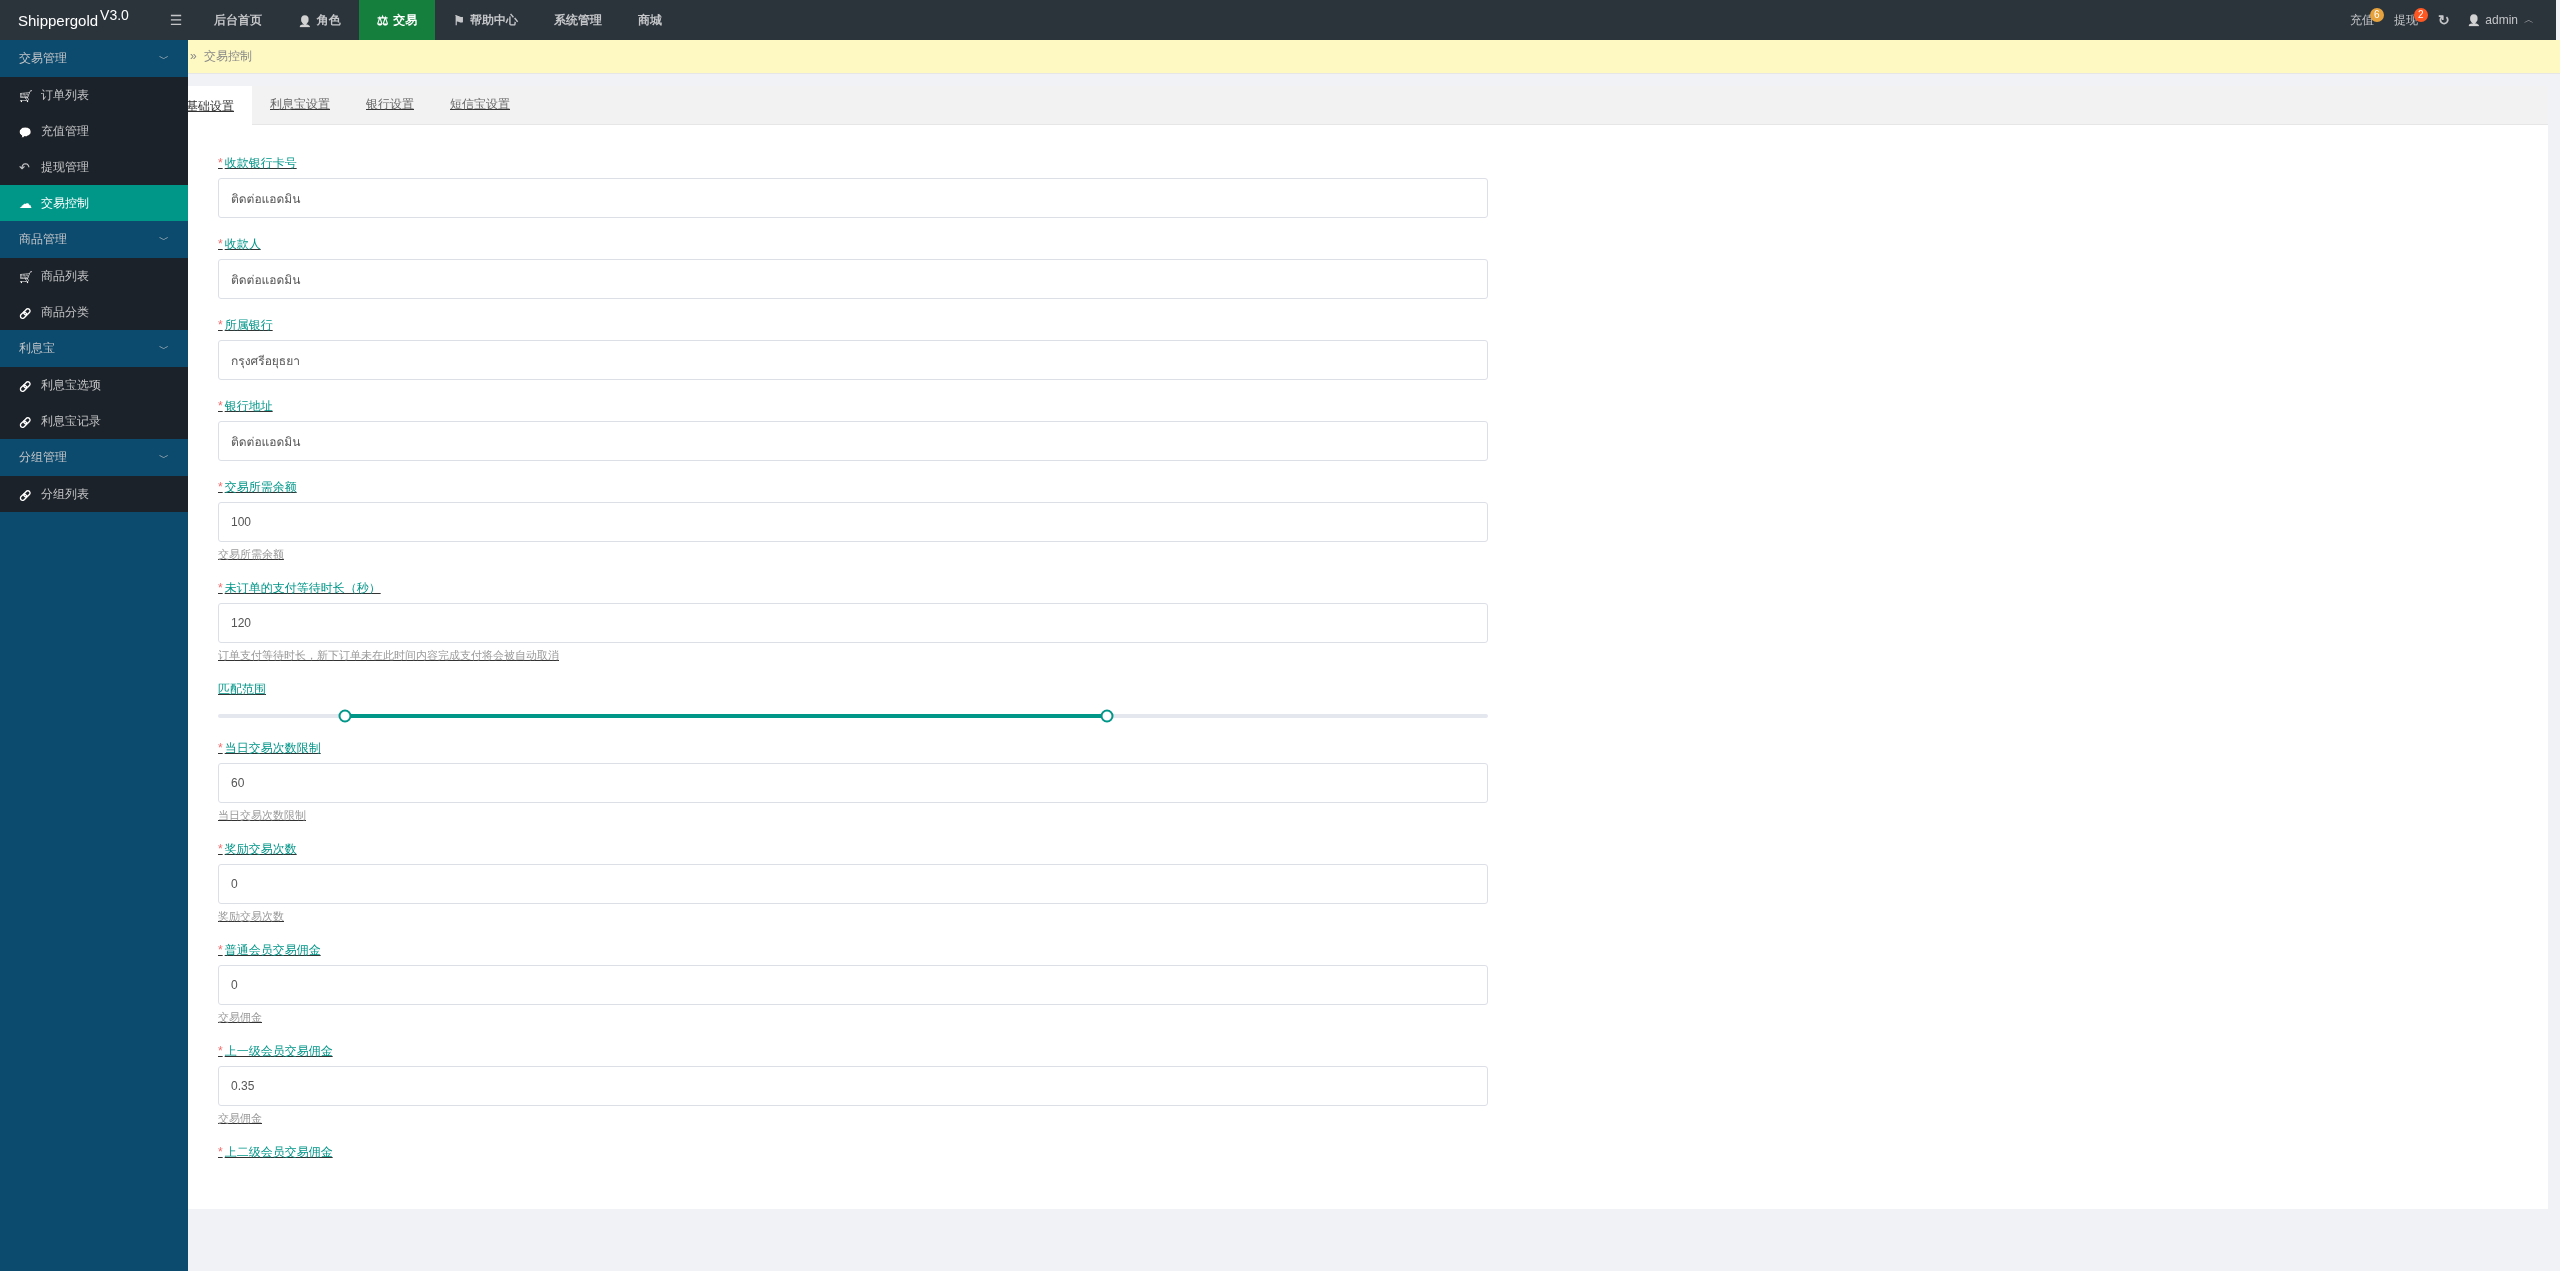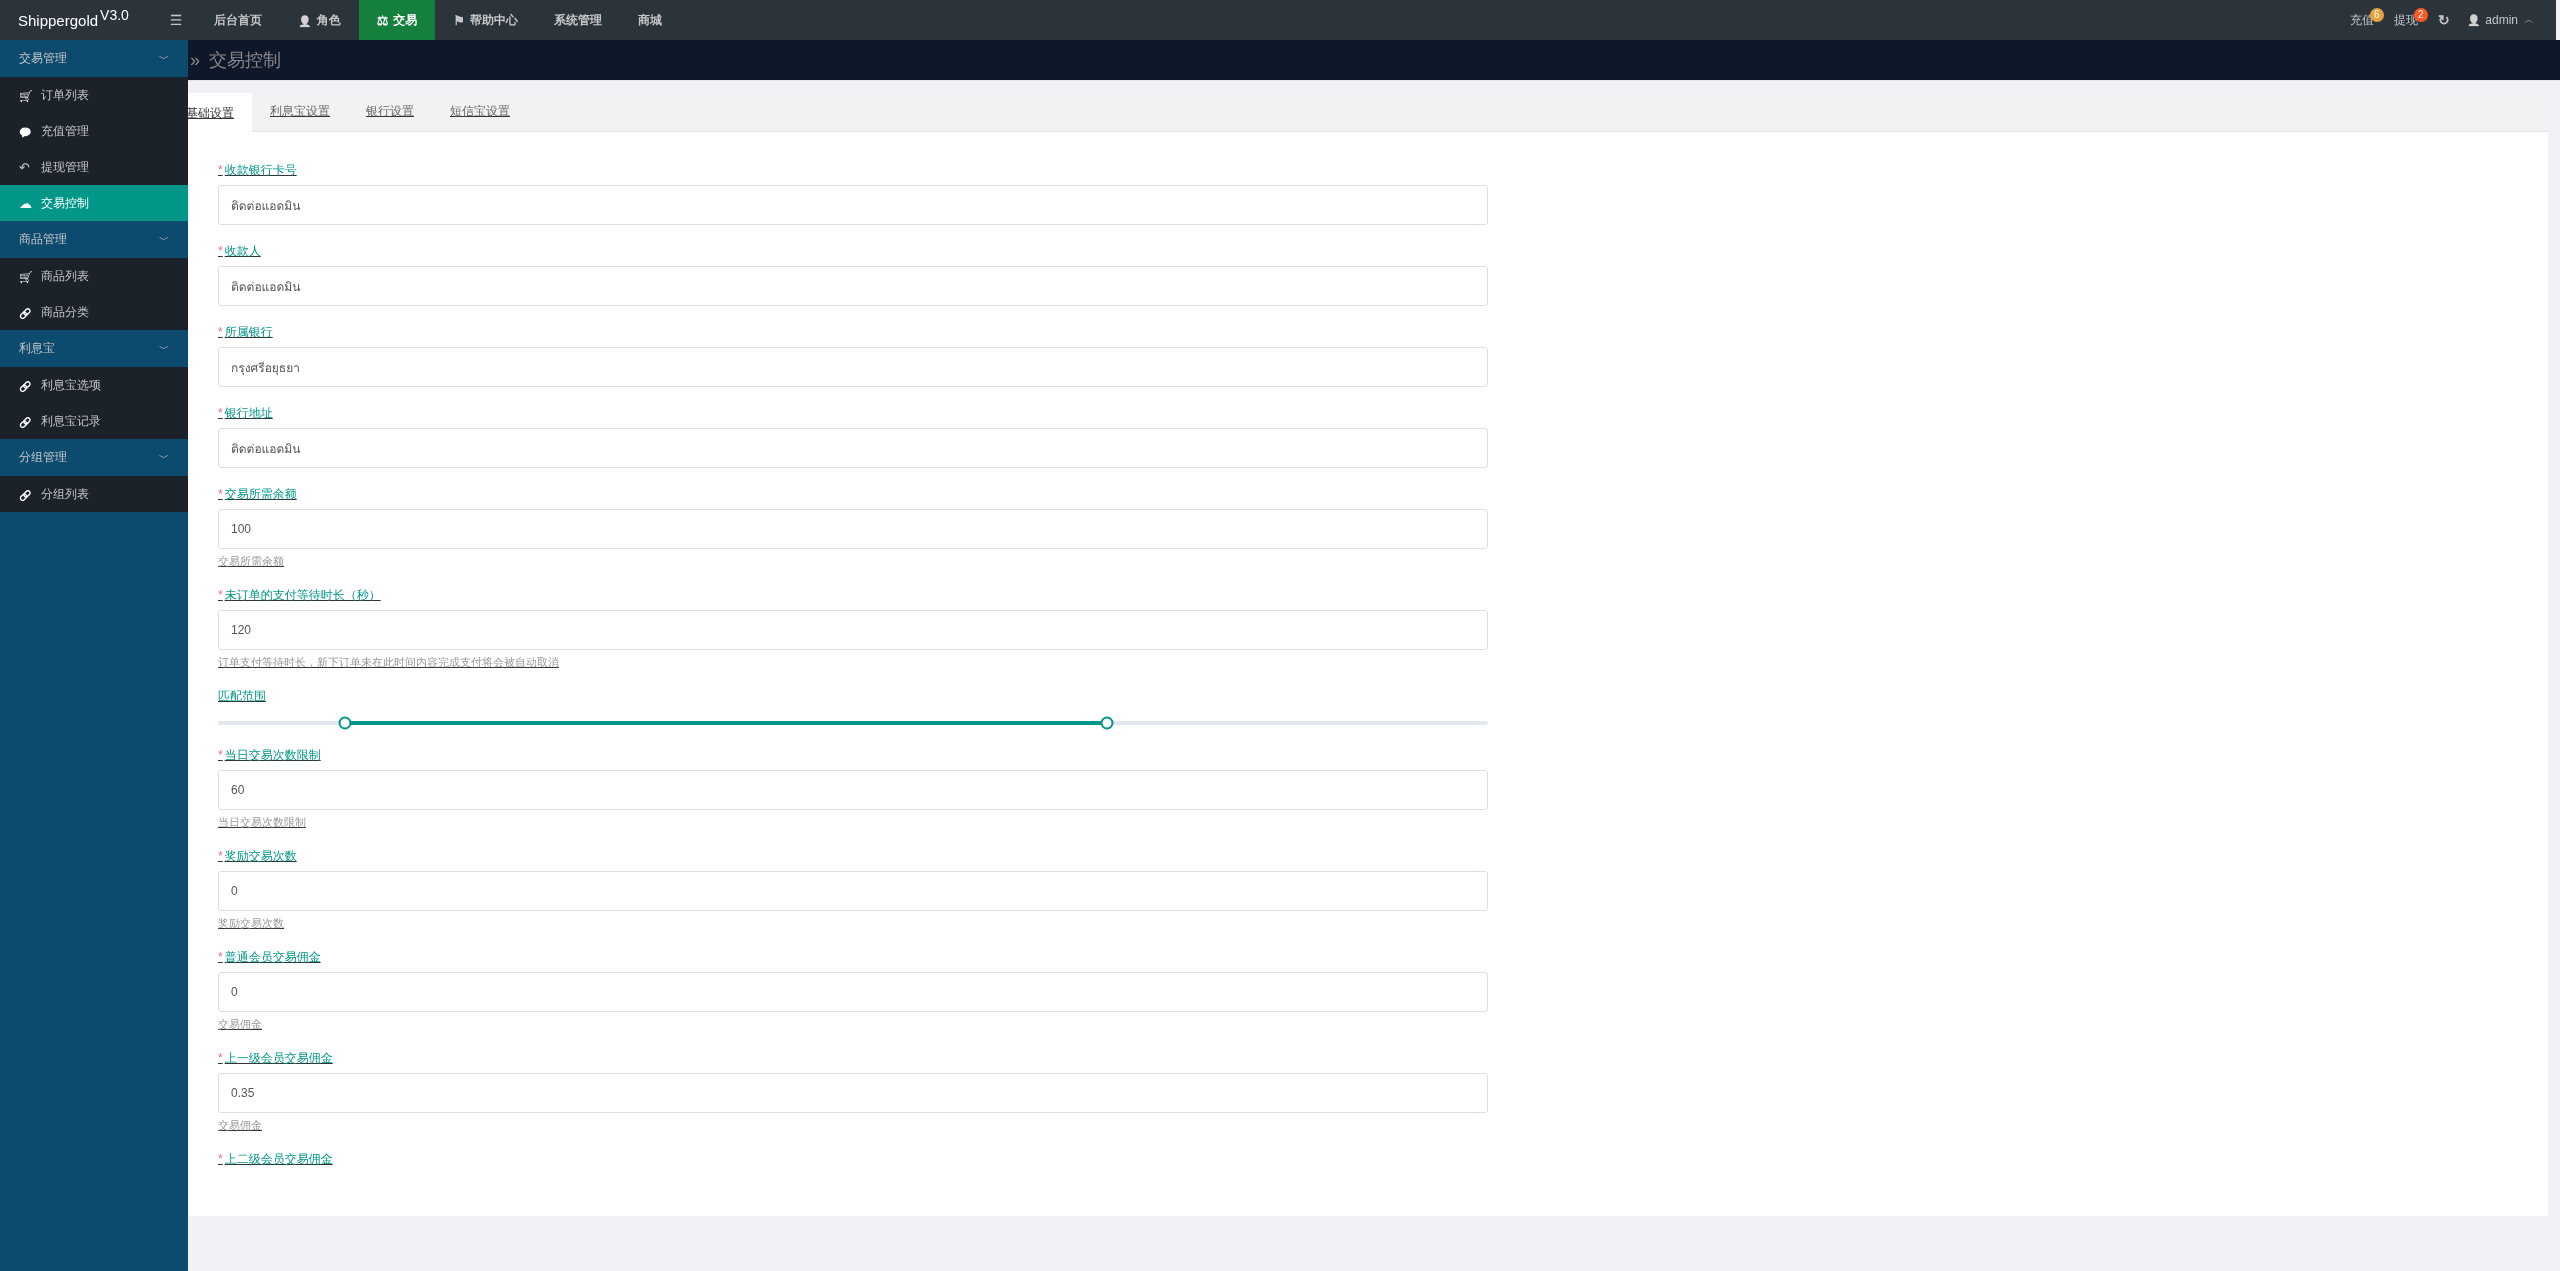--- a/index.html
+++ b/index.html
@@ -26,21 +26,21 @@
     
     .sidebar { position: fixed; top: 40px; left: 0; bottom: 0; width: 188px; background: #0c4a6e; color: #c4c6c8; overflow-y: auto; }
     .side-group { padding: 0 19px; height: 37px; display: flex; align-items: center; cursor: pointer; justify-content: space-between; font-size: 12px; }
     .side-item { padding: 0 19px; height: 36px; display: flex; align-items: center; cursor: pointer; font-size: 12px; background: #1c2229; }
     .side-item .ico { margin-right: 8px; font-size: 13px; width: 14px; display: inline-block; }
     .side-item.active { background: #009688; color: #fff; }
     .chev-ico { font-size: 10px; }
     
     
     .main { margin-left: 156px; margin-top: 40px; }
-    .breadcrumb { background: #0f172a; padding: 8px 34px; font-size: 18px; color: #888; border-bottom: 1px solid #e6e6e6; }
+    .breadcrumb { background: #fef9c3; padding: 8px 34px; font-size: 12px; color: #888; border-bottom: 1px solid #e6e6e6; }
     .breadcrumb .sep { margin-right: 4px; }
     
     .content { padding: 12px; text-decoration: underline; }
     .panel { background: #fff; }
     .tabs { display: flex; border-bottom: 1px solid #e6e6e6; background: #f2f2f2; }
     .tab { padding: 10px 18px; cursor: pointer; font-size: 12px; color: #666; background: #f2f2f2; }
     .tab.active { background: #fff; color: #333; border-top: 2px solid transparent; margin-bottom: -1px; }
     
     .form-wrap { padding: 30px 50px; max-width: 1370px; }
     .form-row { margin-bottom: 18px; }

